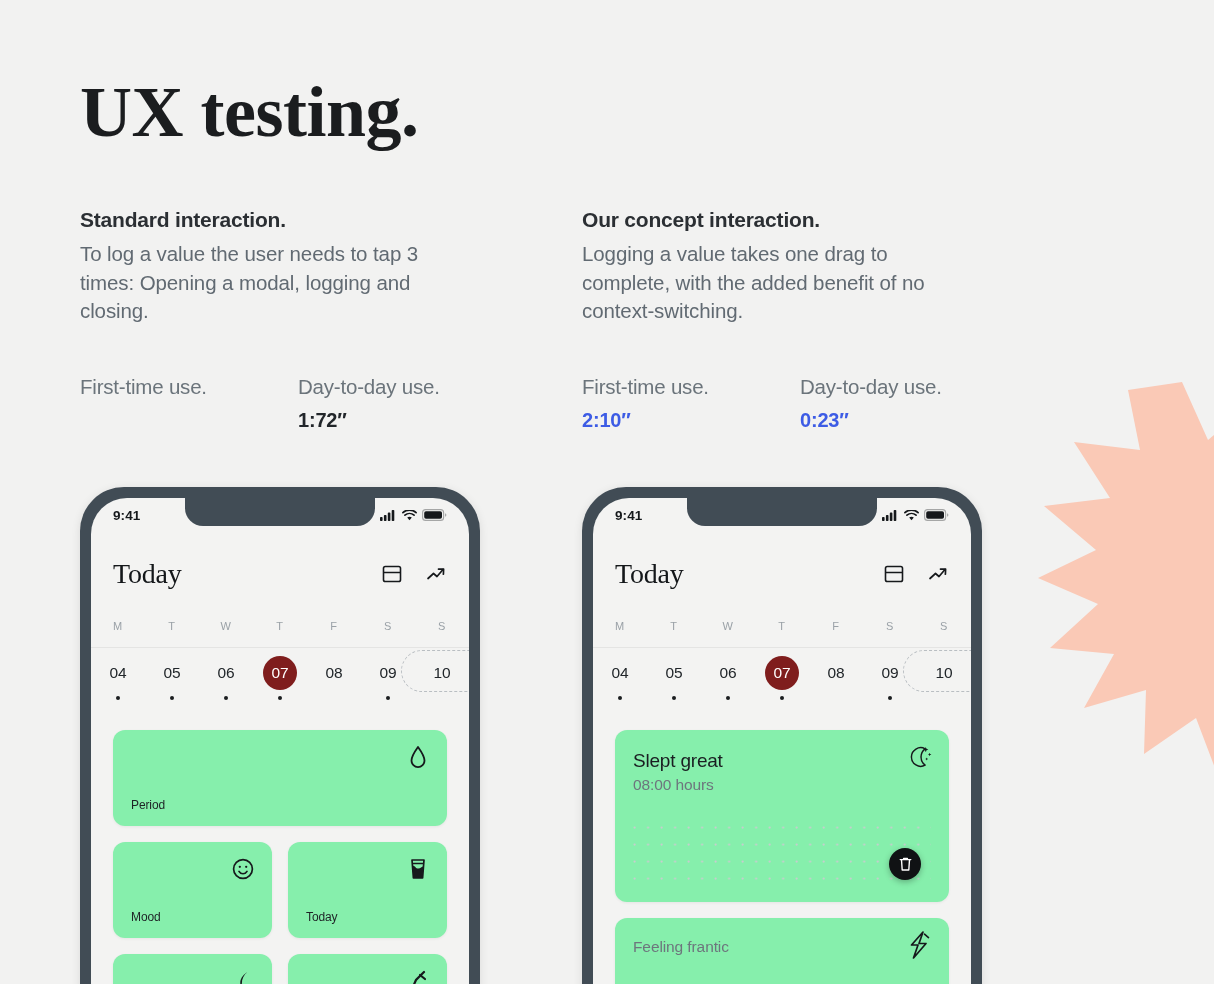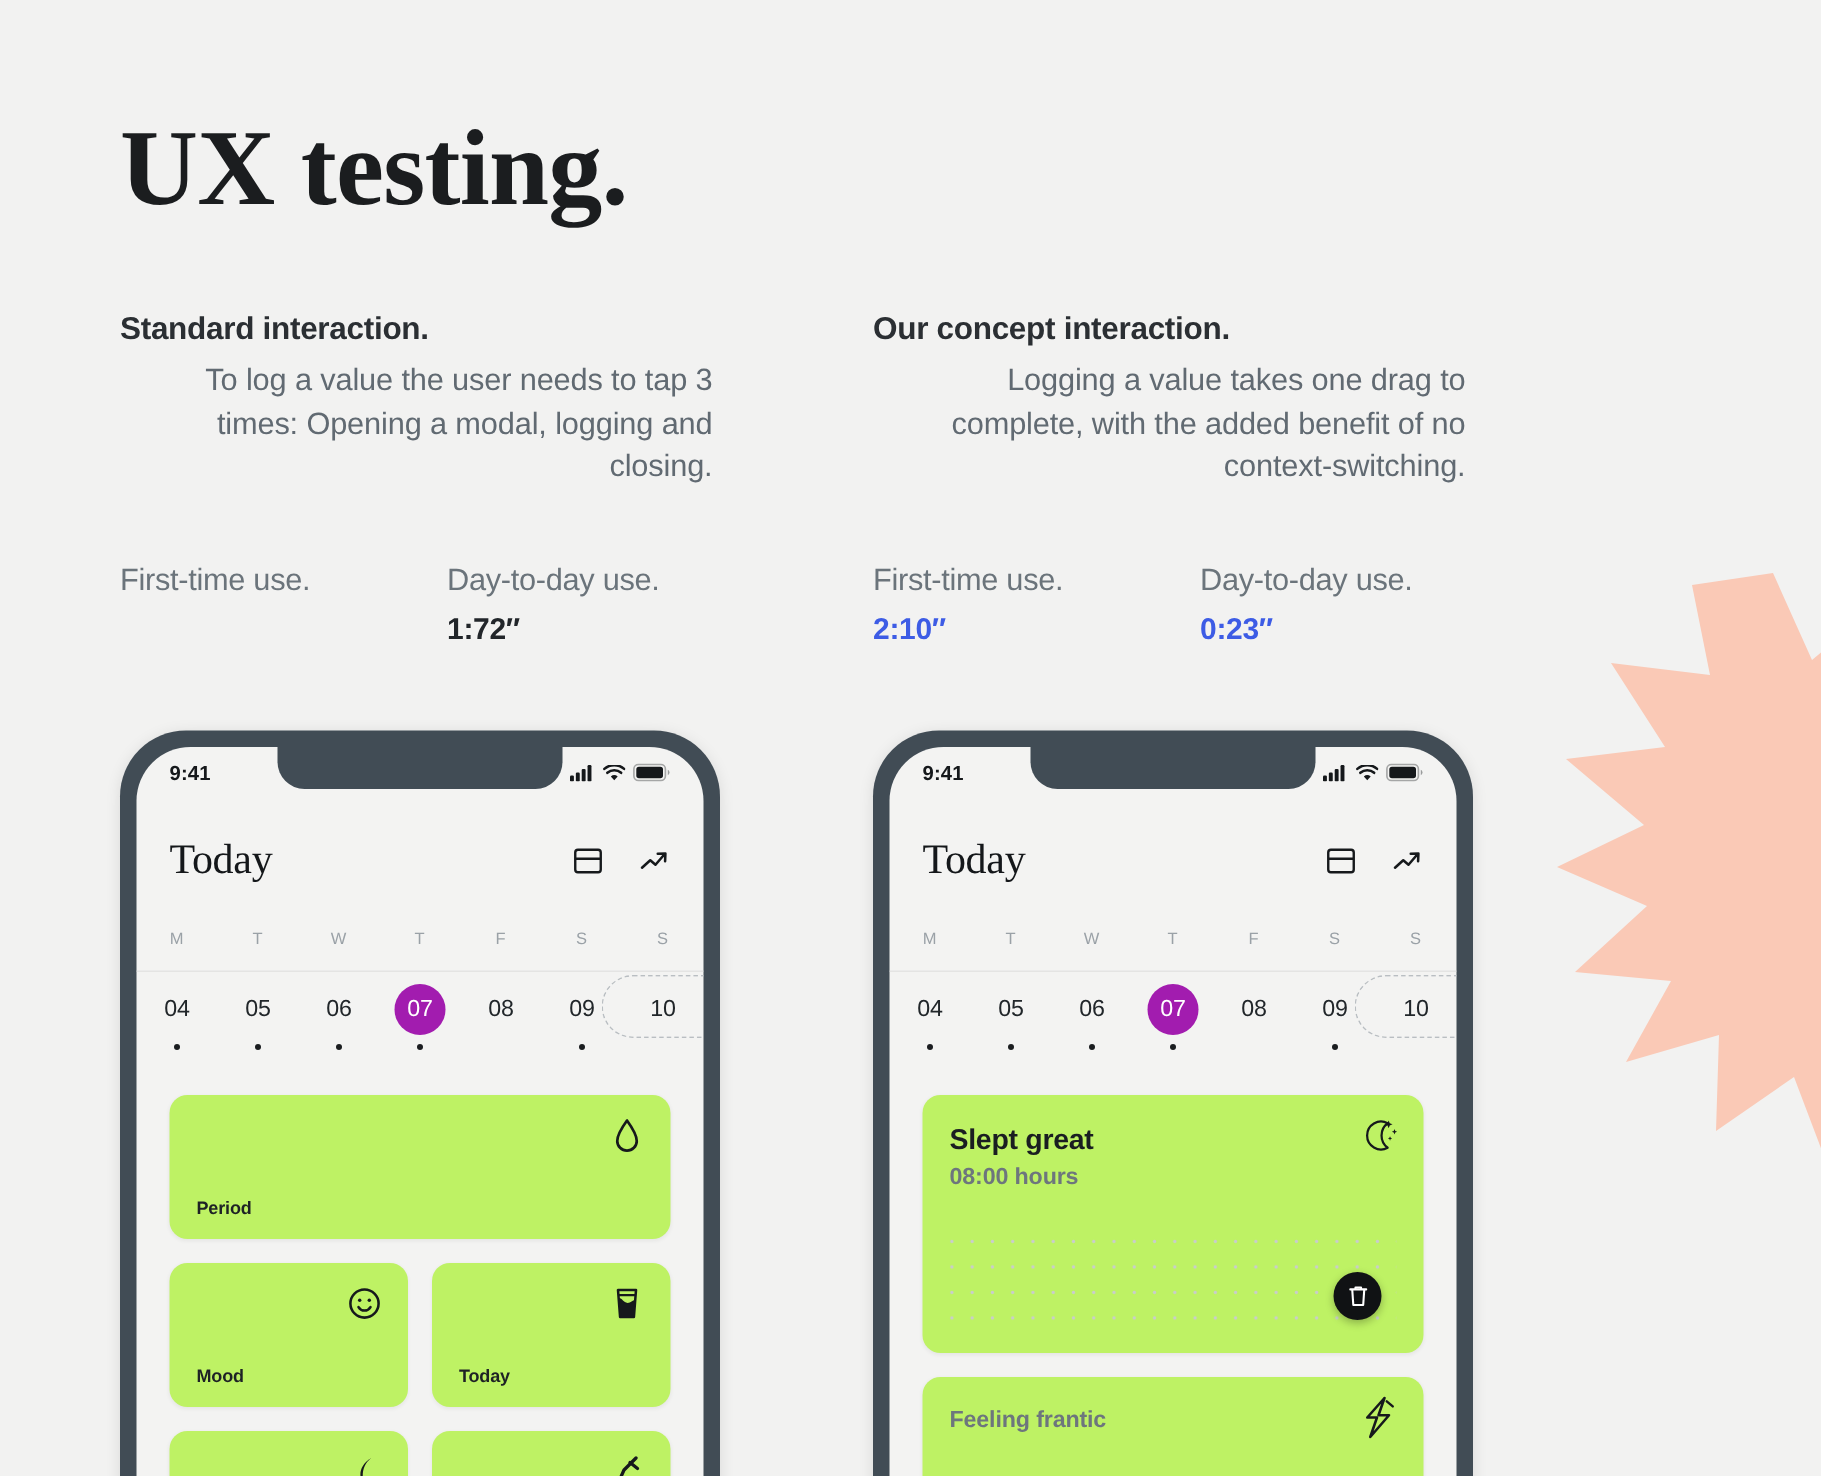--- a/index.html
+++ b/index.html
@@ -43,21 +43,20 @@
     color: #2B2F33;
     letter-spacing: -0.2px;
     margin-bottom: 8px;
   }
   .col-body {
     font-size: 20.5px;
     line-height: 28.5px;
     color: #616A72;
     letter-spacing: -0.1px;
     width: 395px;
-    text-align: right;
   }
 
   
   .stats { position: absolute; top: 375px; z-index: 3; display: flex; }
   .stats-left  { left: 80px; }
   .stats-right { left: 582px; }
   .stat { width: 218px; }
   .stat-label {
     font-size: 20.5px;
     color: #6B747B;
@@ -181,21 +180,21 @@
     width: 34px; height: 34px;
     border-radius: 50%;
     display: flex;
     align-items: center;
     justify-content: center;
     font-size: 15.5px;
     color: #21262A;
     letter-spacing: -0.2px;
   }
   .date-num.selected {
-    background: #a21caf;
+    background: #7f1d1d;
     color: #FFFFFF;
   }
   .date-dot {
     width: 4px; height: 4px;
     border-radius: 50%;
     background: #1A1D20;
     margin-top: 6px;
   }
   .date-dot.hidden { background: transparent; }
   .date-range-box {
@@ -208,26 +207,25 @@
     border-radius: 21px;
     z-index: 1;
   }
 
   
   .cards {
     position: absolute;
     top: 232px; left: 22px; right: 22px; bottom: 0;
   }
   .card {
-    background: #bef264;
+    background: #86efac;
     border-radius: 12px;
     box-shadow: 0 1px 3px rgba(16,20,24,0.06);
     position: relative;
     overflow: hidden;
-    font-weight: bold;
   }
   .card-icon {
     position: absolute;
     top: 14px; right: 16px;
     width: 26px; height: 26px;
     display: flex;
     align-items: center;
     justify-content: center;
   }
   .card-label {

